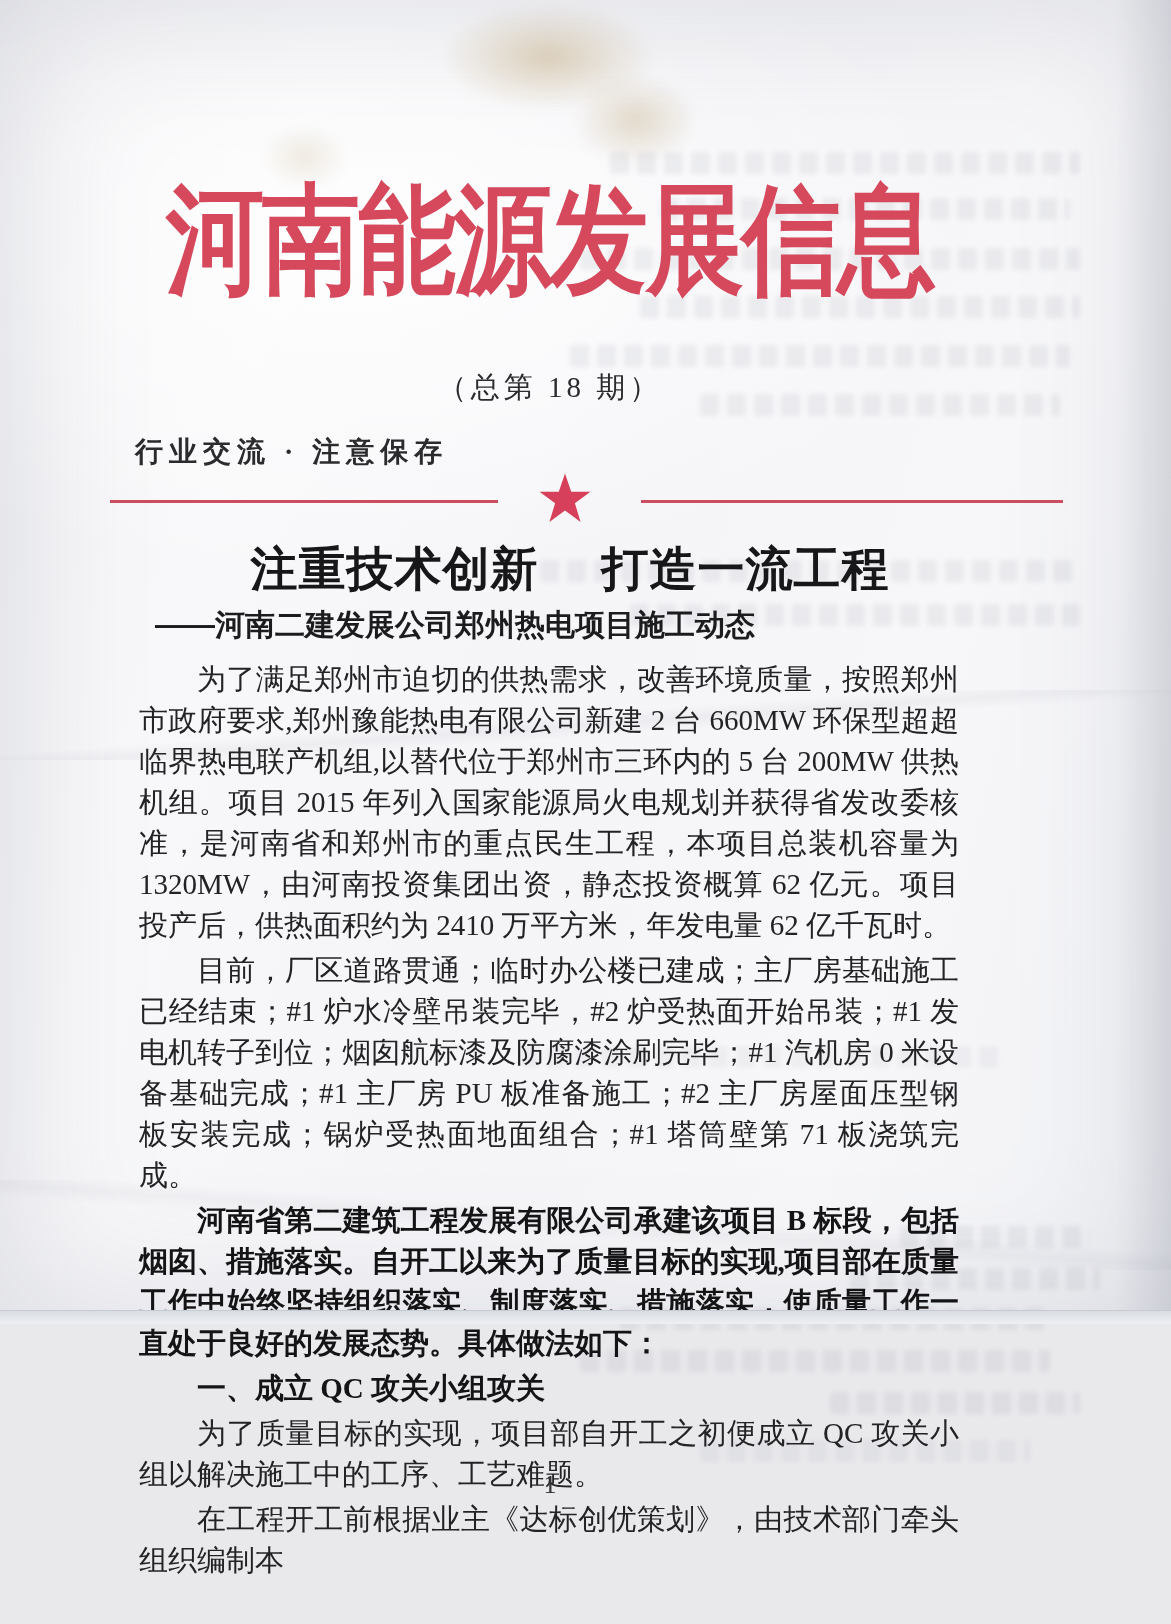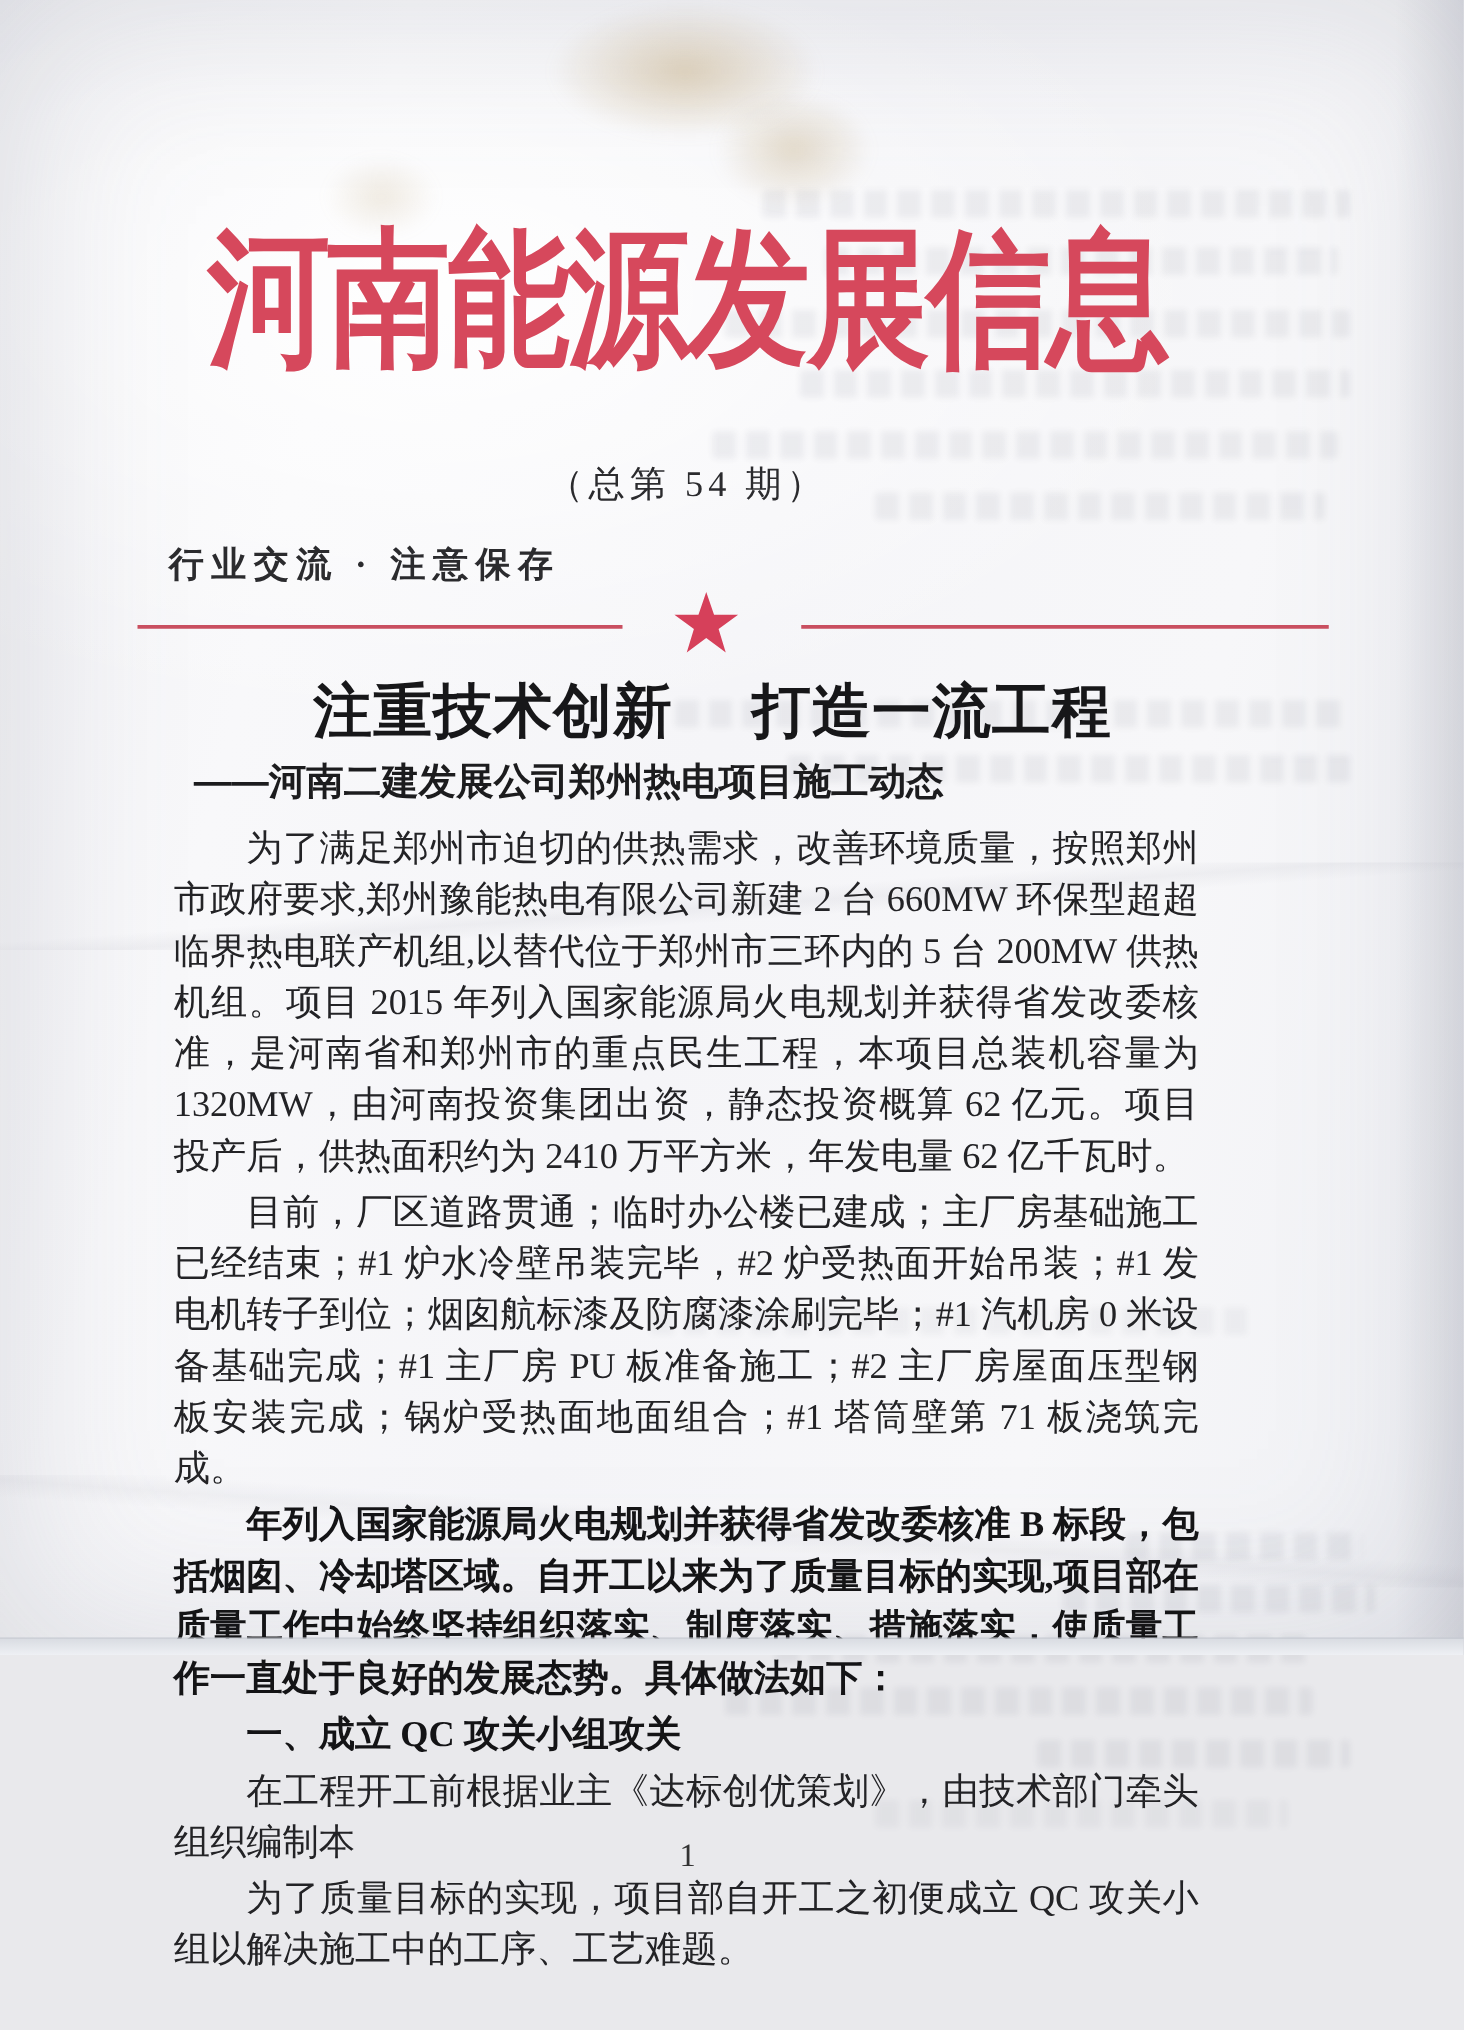--- a/index.html
+++ b/index.html
@@ -116,21 +116,21 @@
   <div class="ghost" style="left:520px; top:1046px; width:480px; opacity:.3;"></div>
   <div class="ghost" style="left:900px; top:1226px; width:190px;"></div>
   <div class="ghost" style="left:850px; top:1268px; width:250px;"></div>
   <div class="ghost" style="left:620px; top:1308px; width:430px;"></div>
   <div class="ghost" style="left:580px; top:1350px; width:470px;"></div>
   <div class="ghost" style="left:830px; top:1392px; width:250px;"></div>
   <div class="ghost" style="left:700px; top:1440px; width:330px; opacity:.3;"></div>
 
   <h1 class="masthead-title">河南能源发展信息</h1>
 
-  <div class="issue-label">（总第 54 期）</div>
+  <div class="issue-label">（总第 18 期）</div>
 
   <div class="info-row">
     <span class="note">行业交流 · 注意保存</span>
   </div>
 
   <div class="rule left"></div>
   <div class="rule right"></div>
   <svg class="star" viewBox="0 0 100 100" aria-hidden="true">
     <polygon points="50,3 62,38 99,38 69,60 80,96 50,74 20,96 31,60 1,38 38,38" fill="#d6405a"></polygon>
   </svg>
@@ -138,22 +138,22 @@
   <div class="headline">
     <span>注重技术创新</span>
     <span>打造一流工程</span>
   </div>
 
   <div class="subtitle">——河南二建发展公司郑州热电项目施工动态</div>
 
   <div class="article-body" id="article-body">
       <p>为了满足郑州市迫切的供热需求，改善环境质量，按照郑州市政府要求,郑州豫能热电有限公司新建 2 台 660MW 环保型超超临界热电联产机组,以替代位于郑州市三环内的 5 台 200MW 供热机组。项目 2015 年列入国家能源局火电规划并获得省发改委核准，是河南省和郑州市的重点民生工程，本项目总装机容量为 1320MW，由河南投资集团出资，静态投资概算 62 亿元。项目投产后，供热面积约为 2410 万平方米，年发电量 62 亿千瓦时。</p>
       <p>目前，厂区道路贯通；临时办公楼已建成；主厂房基础施工已经结束；#1 炉水冷壁吊装完毕，#2 炉受热面开始吊装；#1 发电机转子到位；烟囱航标漆及防腐漆涂刷完毕；#1 汽机房 0 米设备基础完成；#1 主厂房 PU 板准备施工；#2 主厂房屋面压型钢板安装完成；锅炉受热面地面组合；#1 塔筒壁第 71 板浇筑完成。</p>
-      <p class="bold">年列入国家能源局火电规划并获得省发改委核准 B 标段，包括烟囱、冷却塔区域。自开工以来为了质量目标的实现,项目部在质量工作中始终坚持组织落实、制度落实、措施落实，使质量工作一直处于良好的发展态势。具体做法如下：</p>
+      <p class="bold">河南省第二建筑工程发展有限公司承建该项目 B 标段，包括烟囱、措施落实。自开工以来为了质量目标的实现,项目部在质量工作中始终坚持组织落实、制度落实、措施落实，使质量工作一直处于良好的发展态势。具体做法如下：</p>
       <p class="bold">一、成立 QC 攻关小组攻关</p>
+      <p>为了质量目标的实现，项目部自开工之初便成立 QC 攻关小组以解决施工中的工序、工艺难题。</p>
       <p>在工程开工前根据业主《达标创优策划》，由技术部门牵头组织编制本</p>
-      <p>为了质量目标的实现，项目部自开工之初便成立 QC 攻关小组以解决施工中的工序、工艺难题。</p>
     </div>
 
   <div class="page-number">1</div>
 
   <div class="scan-edge"></div>
 </div>
 
 </body></html>

